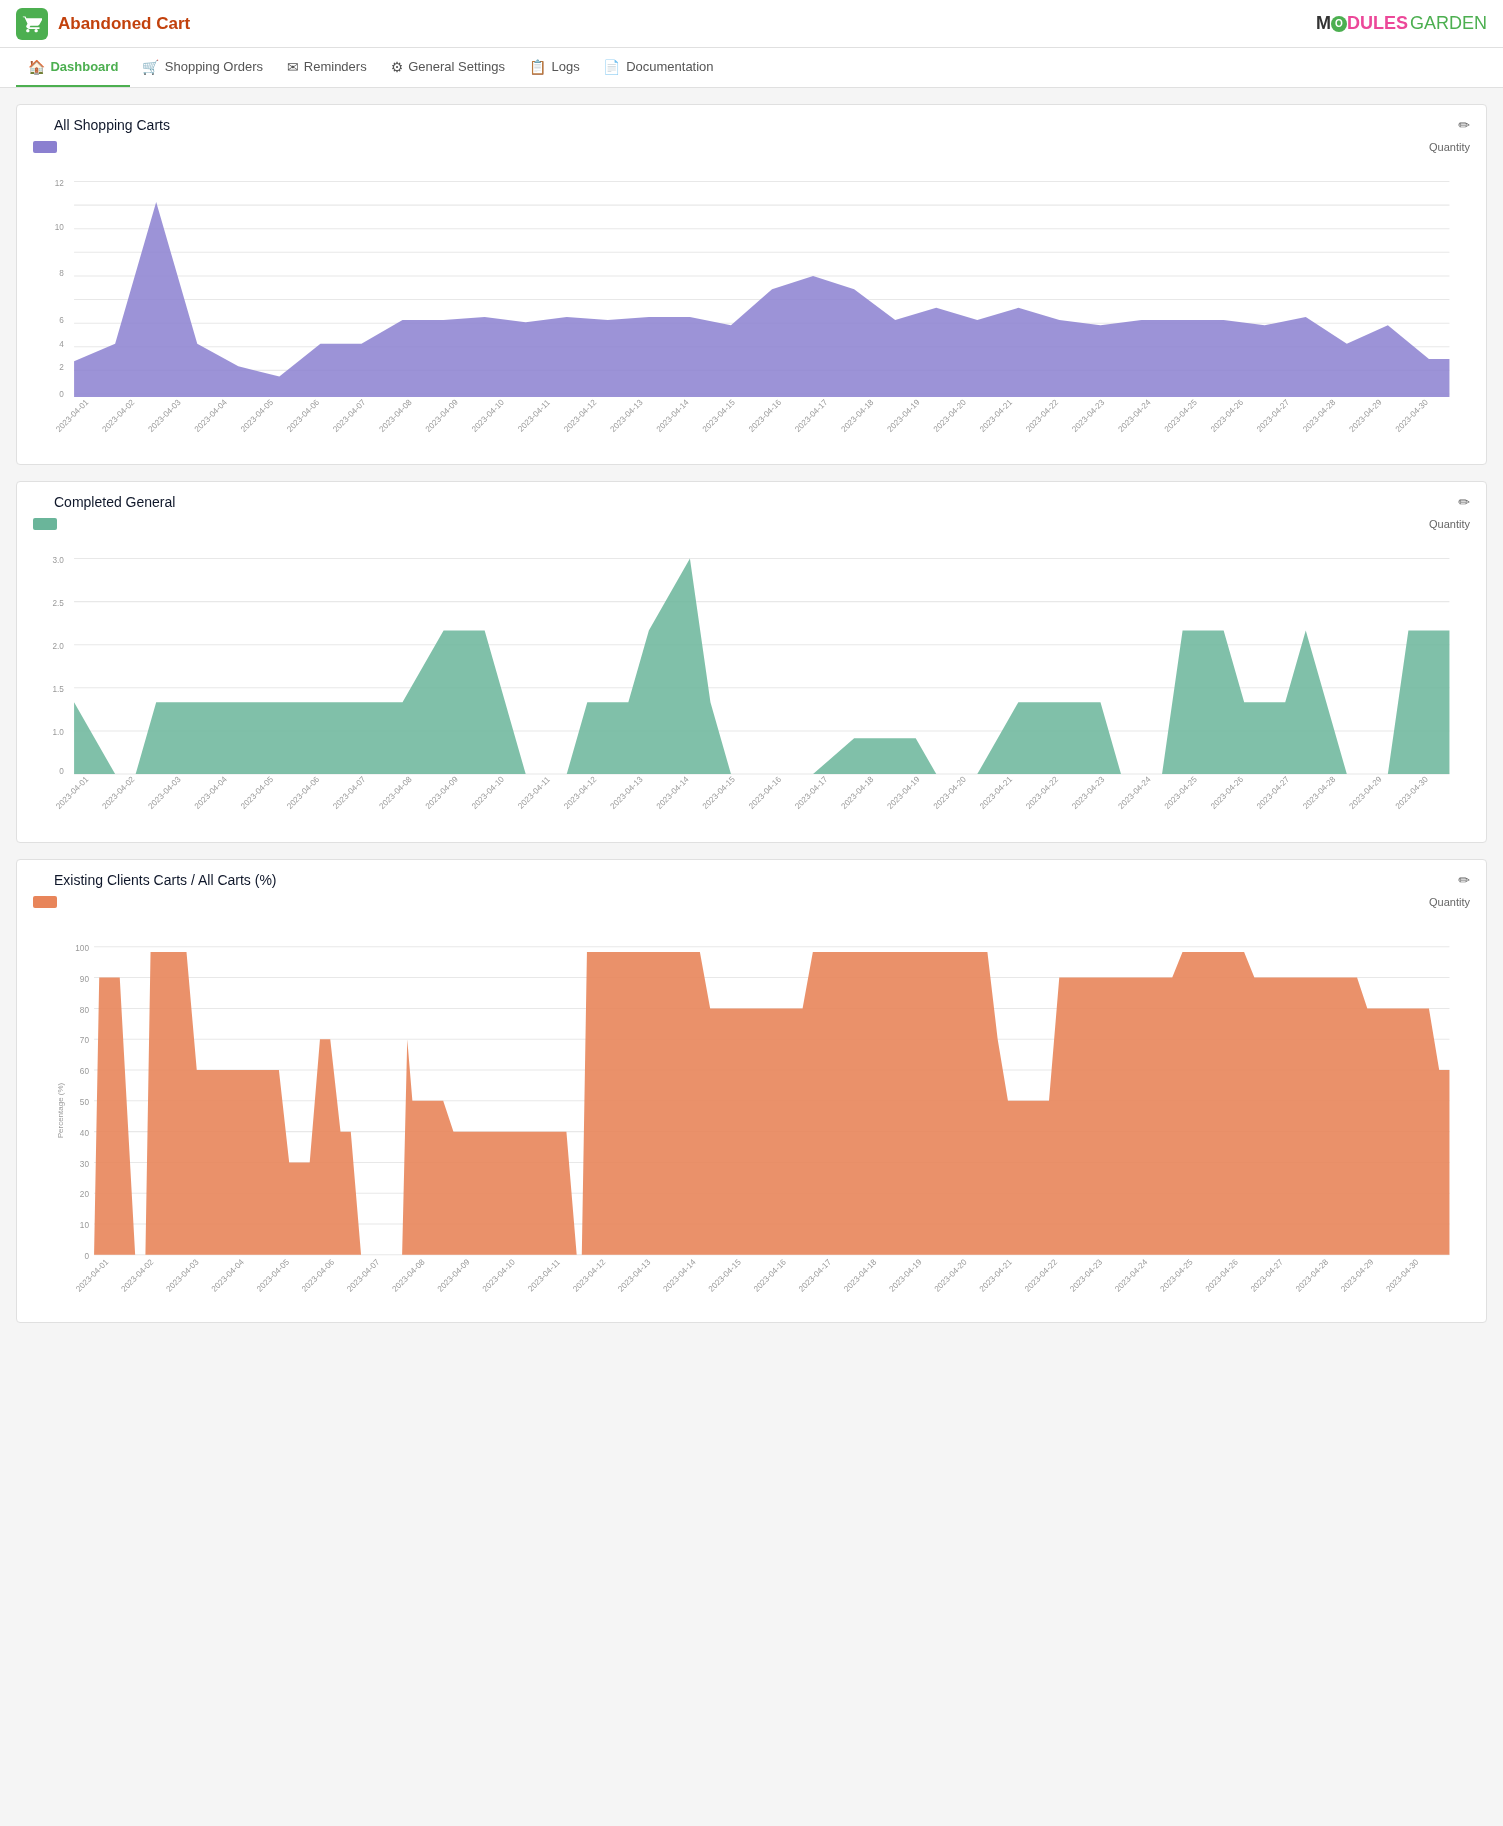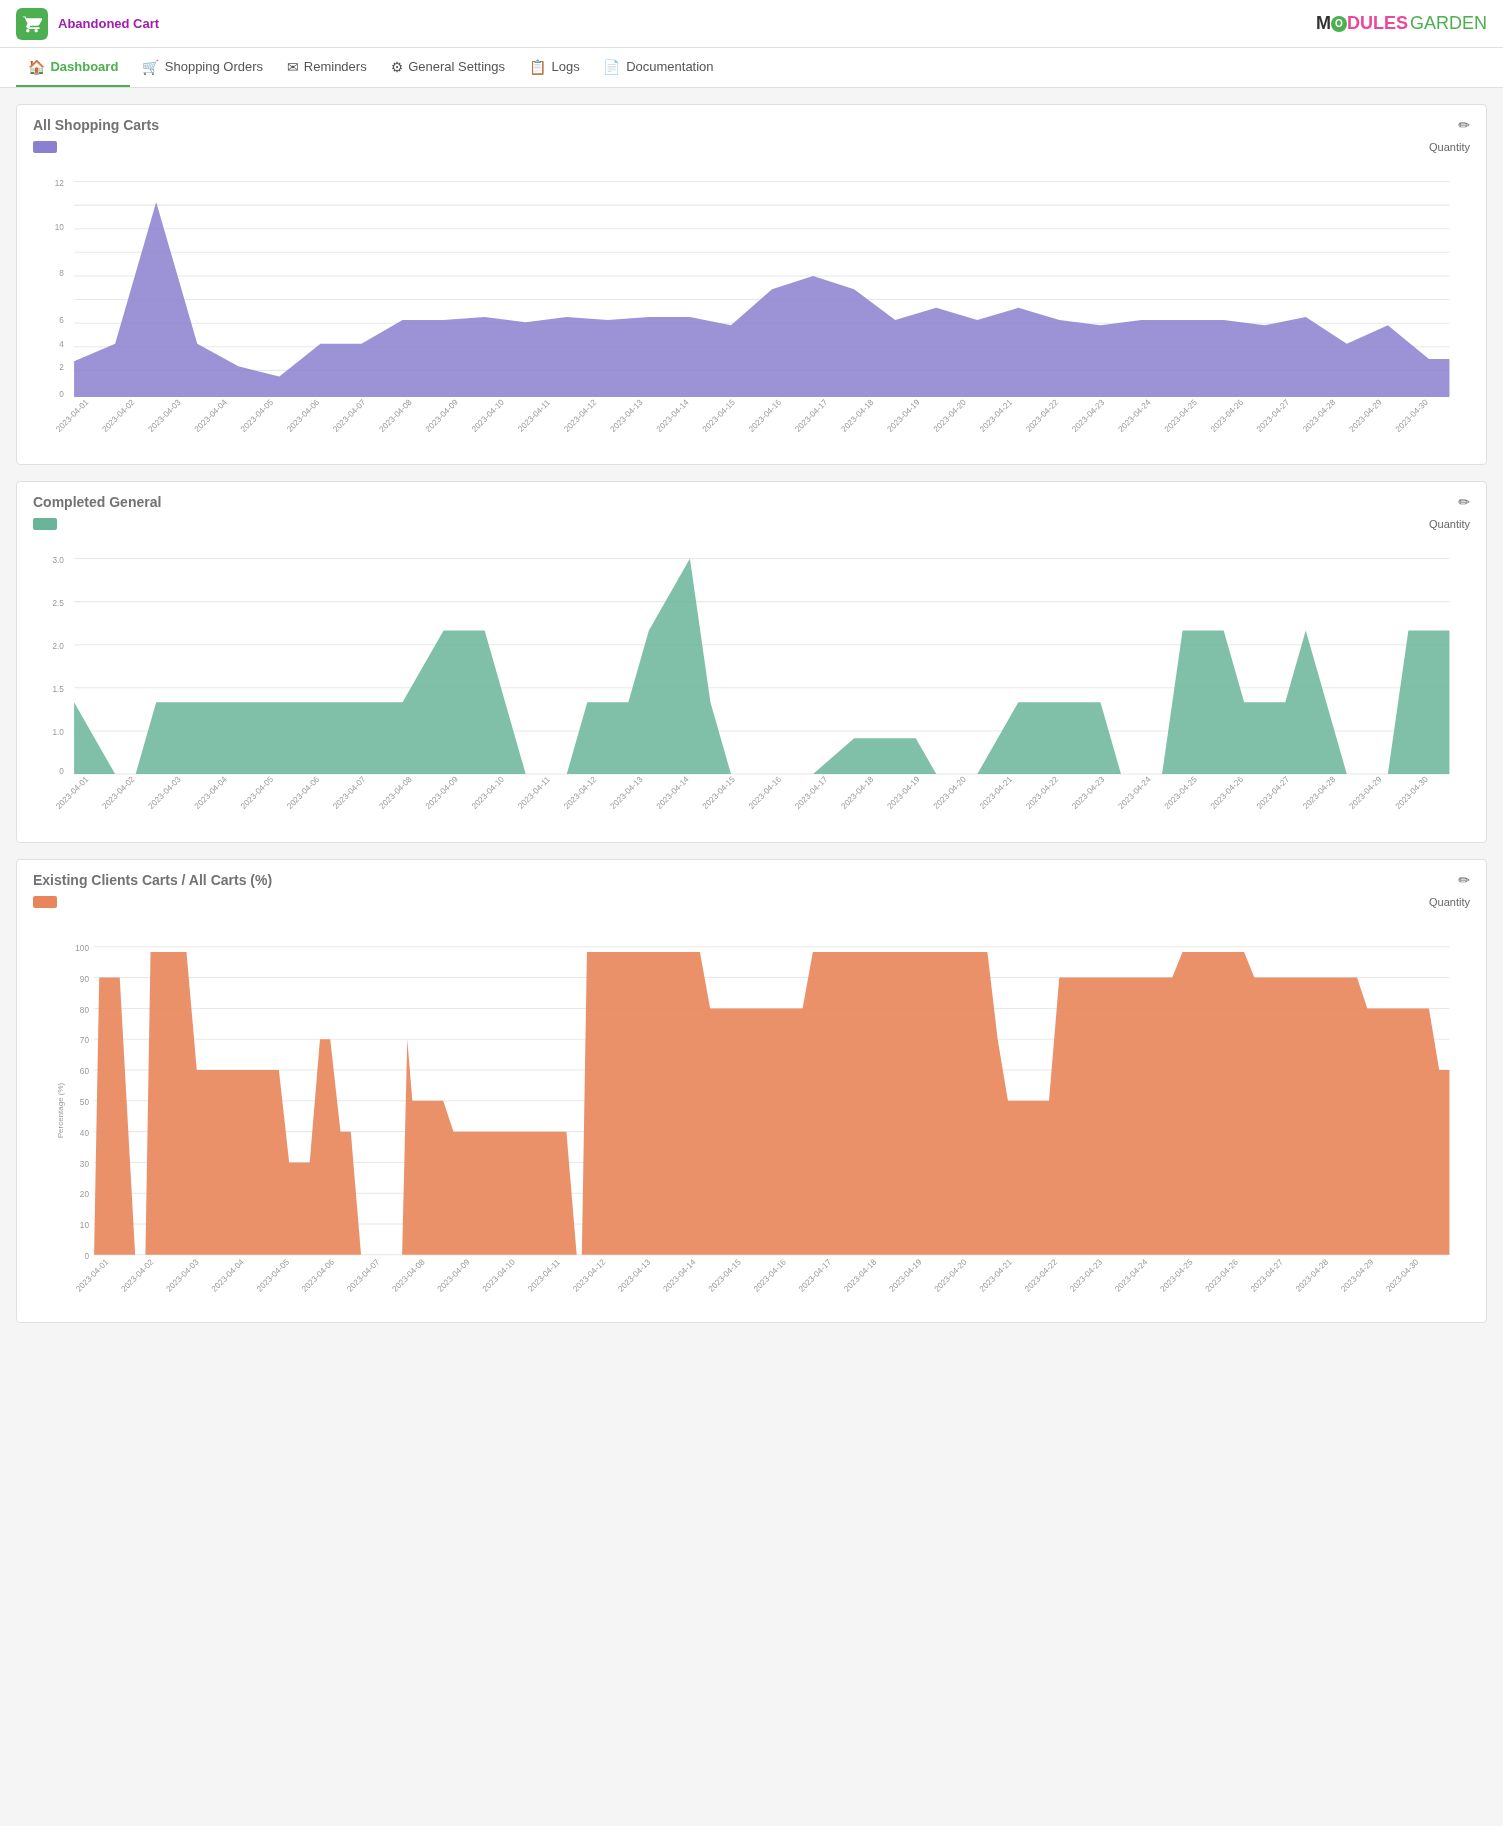--- a/index.html
+++ b/index.html
@@ -16,21 +16,21 @@
       height: 48px;
     }
     .header-left { display: flex; align-items: center; gap: 10px; }
     .app-icon {
       width: 32px; height: 32px;
       background: #4caf50;
       border-radius: 6px;
       display: flex; align-items: center; justify-content: center;
     }
     .app-icon svg { width: 20px; height: 20px; fill: white; }
-    .app-title { font-size: 13px; font-weight: 600; color: #a21caf; }
+    .app-title { font-size: 17px; font-weight: 600; color: #c2410c; }
     .logo { display: flex; align-items: center; }
 
     
     .nav {
       background: #fff;
       display: flex;
       align-items: center;
       padding: 0 16px;
       border-bottom: 1px solid #e0e0e0;
       height: 40px;
@@ -56,21 +56,21 @@
       border: 1px solid #e0e0e0;
       border-radius: 4px;
       padding: 12px 16px 16px;
     }
     .chart-header {
       display: flex;
       justify-content: space-between;
       align-items: center;
       margin-bottom: 8px;
     }
-    .chart-title { font-size: 14px; font-weight: 700; color: #737373; }
+    .chart-title { font-size: 14px; font-weight: 400; color: #0f172a; margin-left: 21px; }
     .chart-edit { cursor: pointer; color: #666; font-size: 14px; }
     .chart-legend {
       display: flex;
       justify-content: space-between;
       align-items: center;
       gap: 6px;
       margin-bottom: 8px;
       font-size: 11px;
       color: #666;
     }

